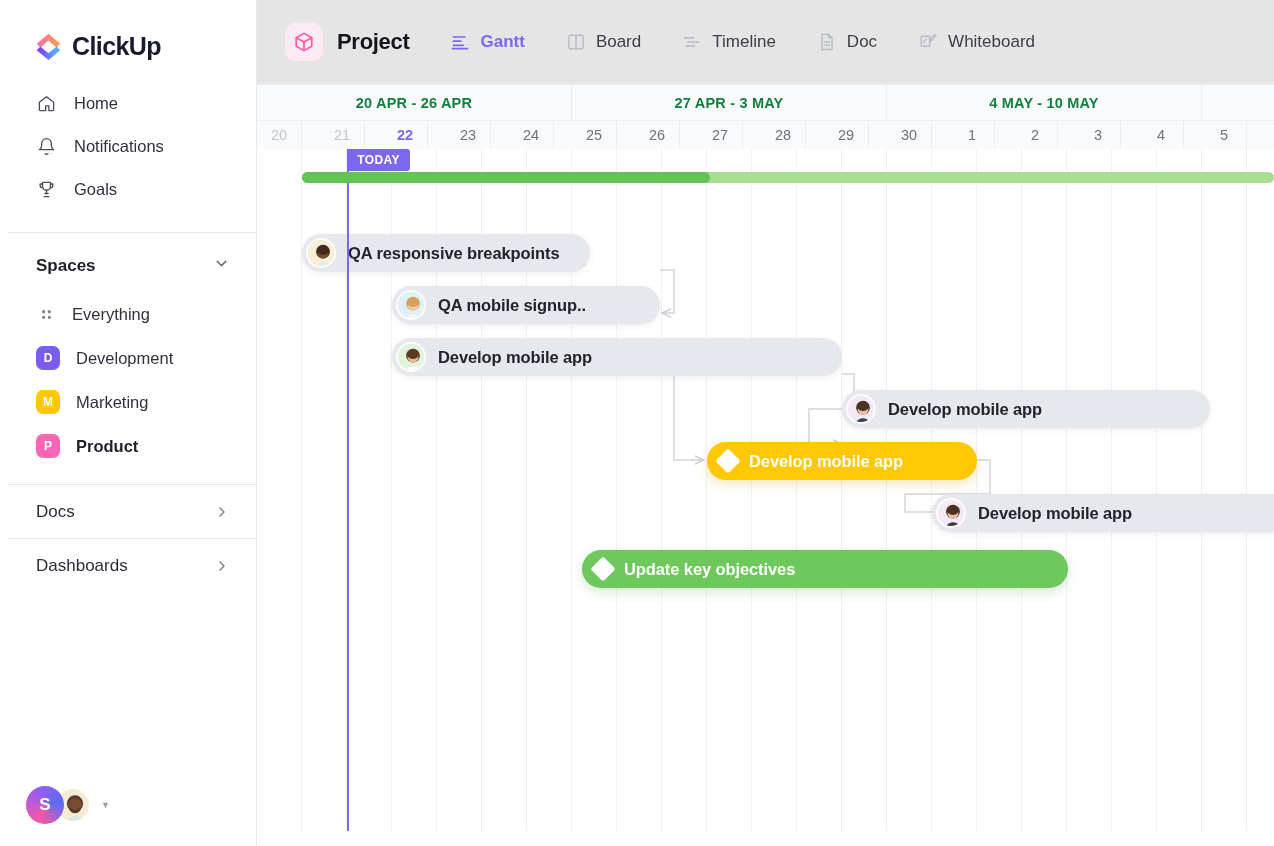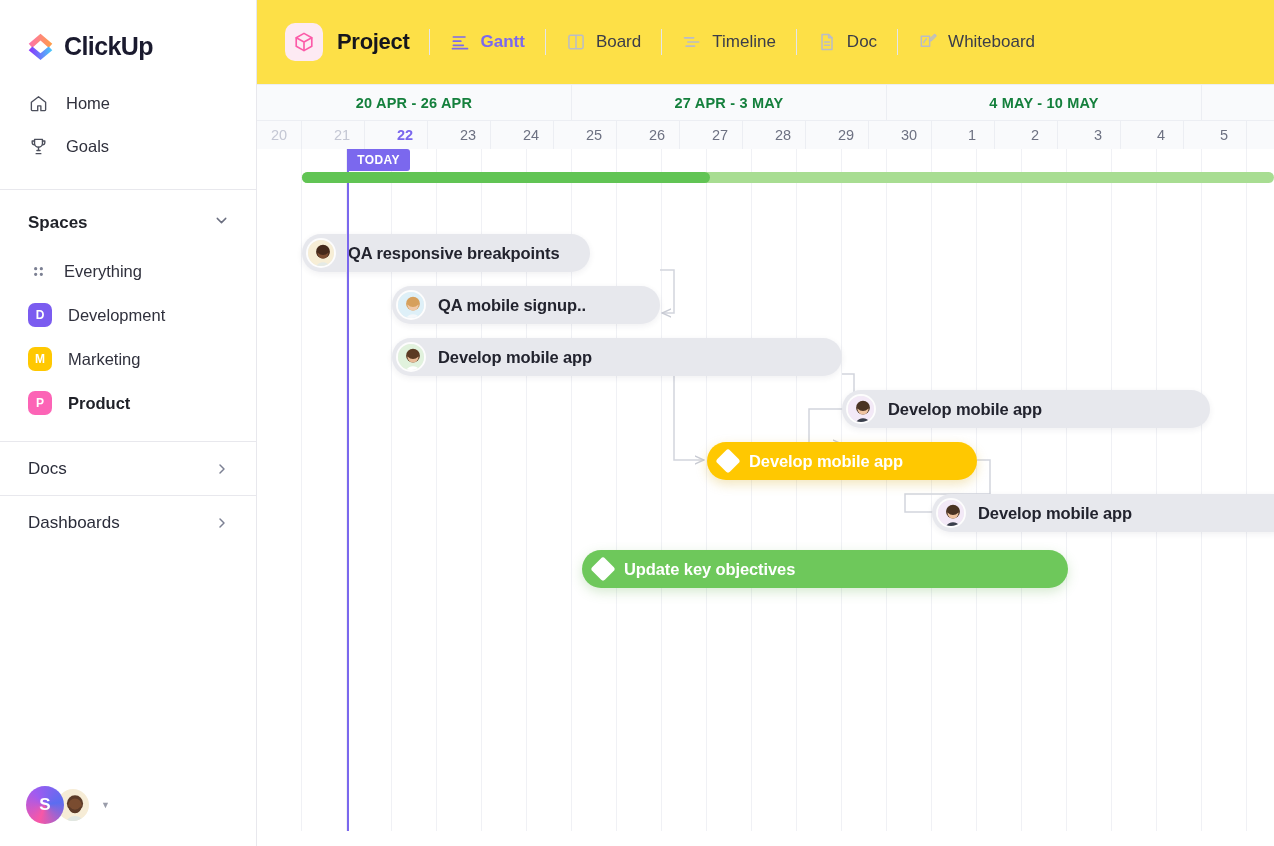--- a/index.html
+++ b/index.html
@@ -16,20 +16,21 @@
     background: #fff;
   }
 
   
   .sidebar {
     width: 257px; height: 846px;
     background: #ffffff;
     border-right: 1px solid #e8e8ed;
     position: relative;
     flex: 0 0 257px;
+    padding-left: 8px;
   }
   .logo-row {
     display: flex; align-items: center;
     gap: 9px;
     padding: 24px 0 0 26px;
     height: 68px;
   }
   .logo-mark { width: 29px; height: 29px; display:block; }
   .logo-text {
     font-size: 25px; font-weight: bold; color: #1a1a2e;
@@ -99,21 +100,21 @@
   .caret-small { margin-left:10px; color:#9a9daa; font-size:9px;}
 
   
   .main { flex:1; position:relative; height:846px; overflow:hidden; }
 
   .topbar {
     height: 84px;
     display:flex; align-items:center;
     padding-left: 28px;
     gap: 0;
-    background:#fde047;
+    background:#e5e5e5;
   }
   .proj-icon {
     width:38px;height:38px;border-radius:10px;background:#fdeaf3;
     display:flex;align-items:center;justify-content:center;
     flex:0 0 38px;
   }
   .proj-title {
     font-size:22px;font-weight:bold;color:#15161d;
     margin-left:14px; letter-spacing:-0.3px;
   }
@@ -241,20 +242,29 @@
     </div>
 
     <nav class="nav-list">
       <div class="nav-item">
         <span class="ico">
           <svg width="19" height="19" viewBox="0 0 24 24" fill="none" stroke="currentColor" stroke-width="1.7" stroke-linecap="round" stroke-linejoin="round">
             <path d="M3 10.5 L12 3.5 L21 10.5 V20 a1 1 0 0 1-1 1h-5v-6h-4v6H4a1 1 0 0 1-1-1z"></path>
           </svg>
         </span>
         <span>Home</span>
+      </div>
+      <div class="nav-item">
+        <span class="ico">
+          <svg width="19" height="19" viewBox="0 0 24 24" fill="none" stroke="currentColor" stroke-width="1.7" stroke-linecap="round" stroke-linejoin="round">
+            <path d="M18 8a6 6 0 1 0-12 0c0 7-3 8-3 8h18s-3-1-3-8"></path>
+            <path d="M10.3 21a1.94 1.94 0 0 0 3.4 0"></path>
+          </svg>
+        </span>
+        <span>Notifications</span>
       </div>
       <div class="nav-item">
         <span class="ico">
           <svg width="19" height="19" viewBox="0 0 24 24" fill="none" stroke="currentColor" stroke-width="1.7" stroke-linecap="round" stroke-linejoin="round">
             <path d="M7 3h10v5a5 5 0 0 1-10 0z"></path>
             <path d="M7 5H4v2a3 3 0 0 0 3 3M17 5h3v2a3 3 0 0 1-3 3"></path>
             <path d="M12 13v4M9 21h6M10 17h4"></path>
           </svg>
         </span>
         <span>Goals</span>

